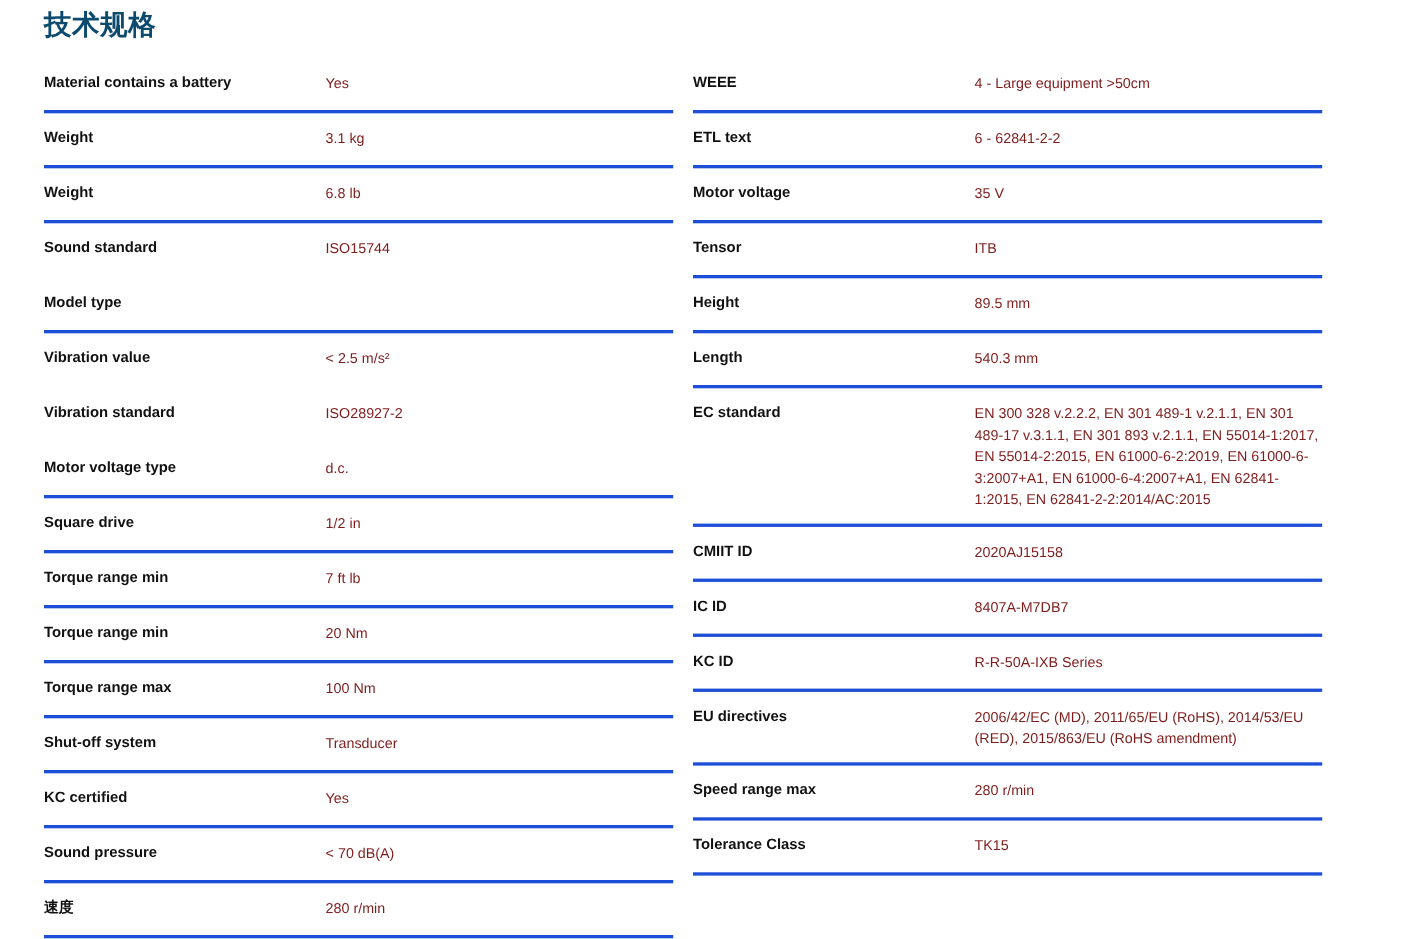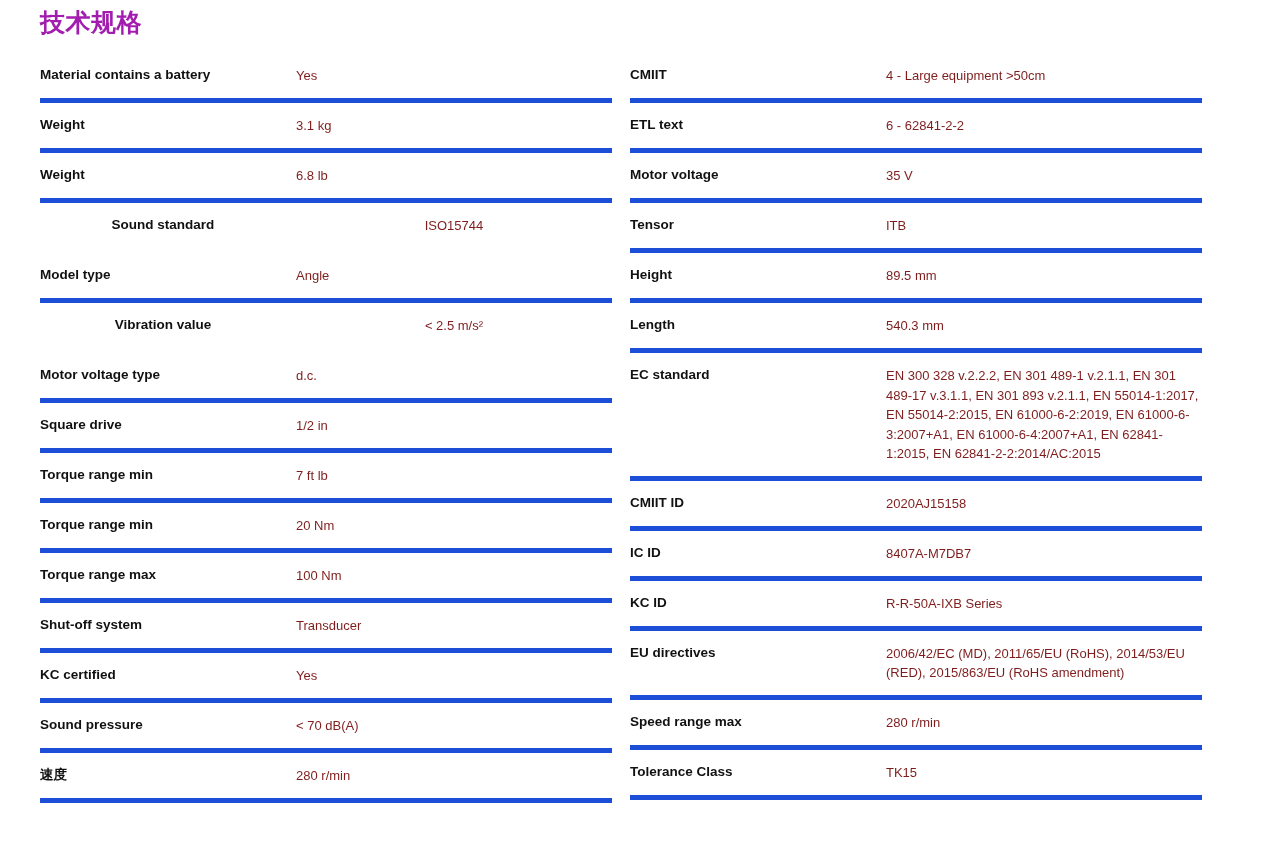--- a/index.html
+++ b/index.html
@@ -19,45 +19,44 @@
     height: 854px;
     padding: 0 40px;
   }
   .page-title {
     font-size: 25px;
     font-weight: bold;
     letter-spacing: 0.5px;
     margin: 0;
     padding-top: 6px;
     padding-bottom: 14px;
-    color: #a21caf;
+    color: #0c4a6e;
     font-family: Liberation Mono, monospace;
   }
   .spec-columns {
     display: flex;
     gap: 0;
     align-items: flex-start;
   }
   .spec-col {
     width: 572px;
     flex: 0 0 572px;
   }
   .spec-col.right {
     margin-left: 18px;
   }
   .spec-row {
     display: flex;
     align-items: flex-start;
-    border-bottom: 5px solid #1d4ed8;
+    border-bottom: 3px solid #1d4ed8;
     padding: 13px 0 12px 0;
     min-height: 50px;
   }
   .spec-row.no-rule {
     border-bottom: 1px solid transparent;
-    text-align: center;
   }
   .spec-label {
     flex: 0 0 256px;
     font-size: 13.5px;
     font-weight: bold;
     color: #111111;
     line-height: 1.35;
     padding-right: 10px;
   }
   .spec-value {
@@ -87,25 +86,28 @@
         <div class="spec-row">
           <div class="spec-label">Weight</div>
           <div class="spec-value">6.8 lb</div>
         </div>
         <div class="spec-row no-rule">
           <div class="spec-label">Sound standard</div>
           <div class="spec-value">ISO15744</div>
         </div>
         <div class="spec-row">
           <div class="spec-label">Model type</div>
-          <div class="spec-value">Angle</div>
         </div>
         <div class="spec-row no-rule">
           <div class="spec-label">Vibration value</div>
           <div class="spec-value">&lt; 2.5 m/s²</div>
+        </div>
+        <div class="spec-row no-rule">
+          <div class="spec-label">Vibration standard</div>
+          <div class="spec-value">ISO28927-2</div>
         </div>
         <div class="spec-row">
           <div class="spec-label">Motor voltage type</div>
           <div class="spec-value">d.c.</div>
         </div>
         <div class="spec-row">
           <div class="spec-label">Square drive</div>
           <div class="spec-value">1/2 in</div>
         </div>
         <div class="spec-row">
@@ -132,21 +134,21 @@
           <div class="spec-label">Sound pressure</div>
           <div class="spec-value">&lt; 70 dB(A)</div>
         </div>
         <div class="spec-row">
           <div class="spec-label">速度</div>
           <div class="spec-value">280 r/min</div>
         </div>
       </div>
     <div class="spec-col right" id="right-col">
         <div class="spec-row">
-          <div class="spec-label">CMIIT</div>
+          <div class="spec-label">WEEE</div>
           <div class="spec-value">4 - Large equipment &gt;50cm</div>
         </div>
         <div class="spec-row">
           <div class="spec-label">ETL text</div>
           <div class="spec-value">6 - 62841-2-2</div>
         </div>
         <div class="spec-row">
           <div class="spec-label">Motor voltage</div>
           <div class="spec-value">35 V</div>
         </div>

